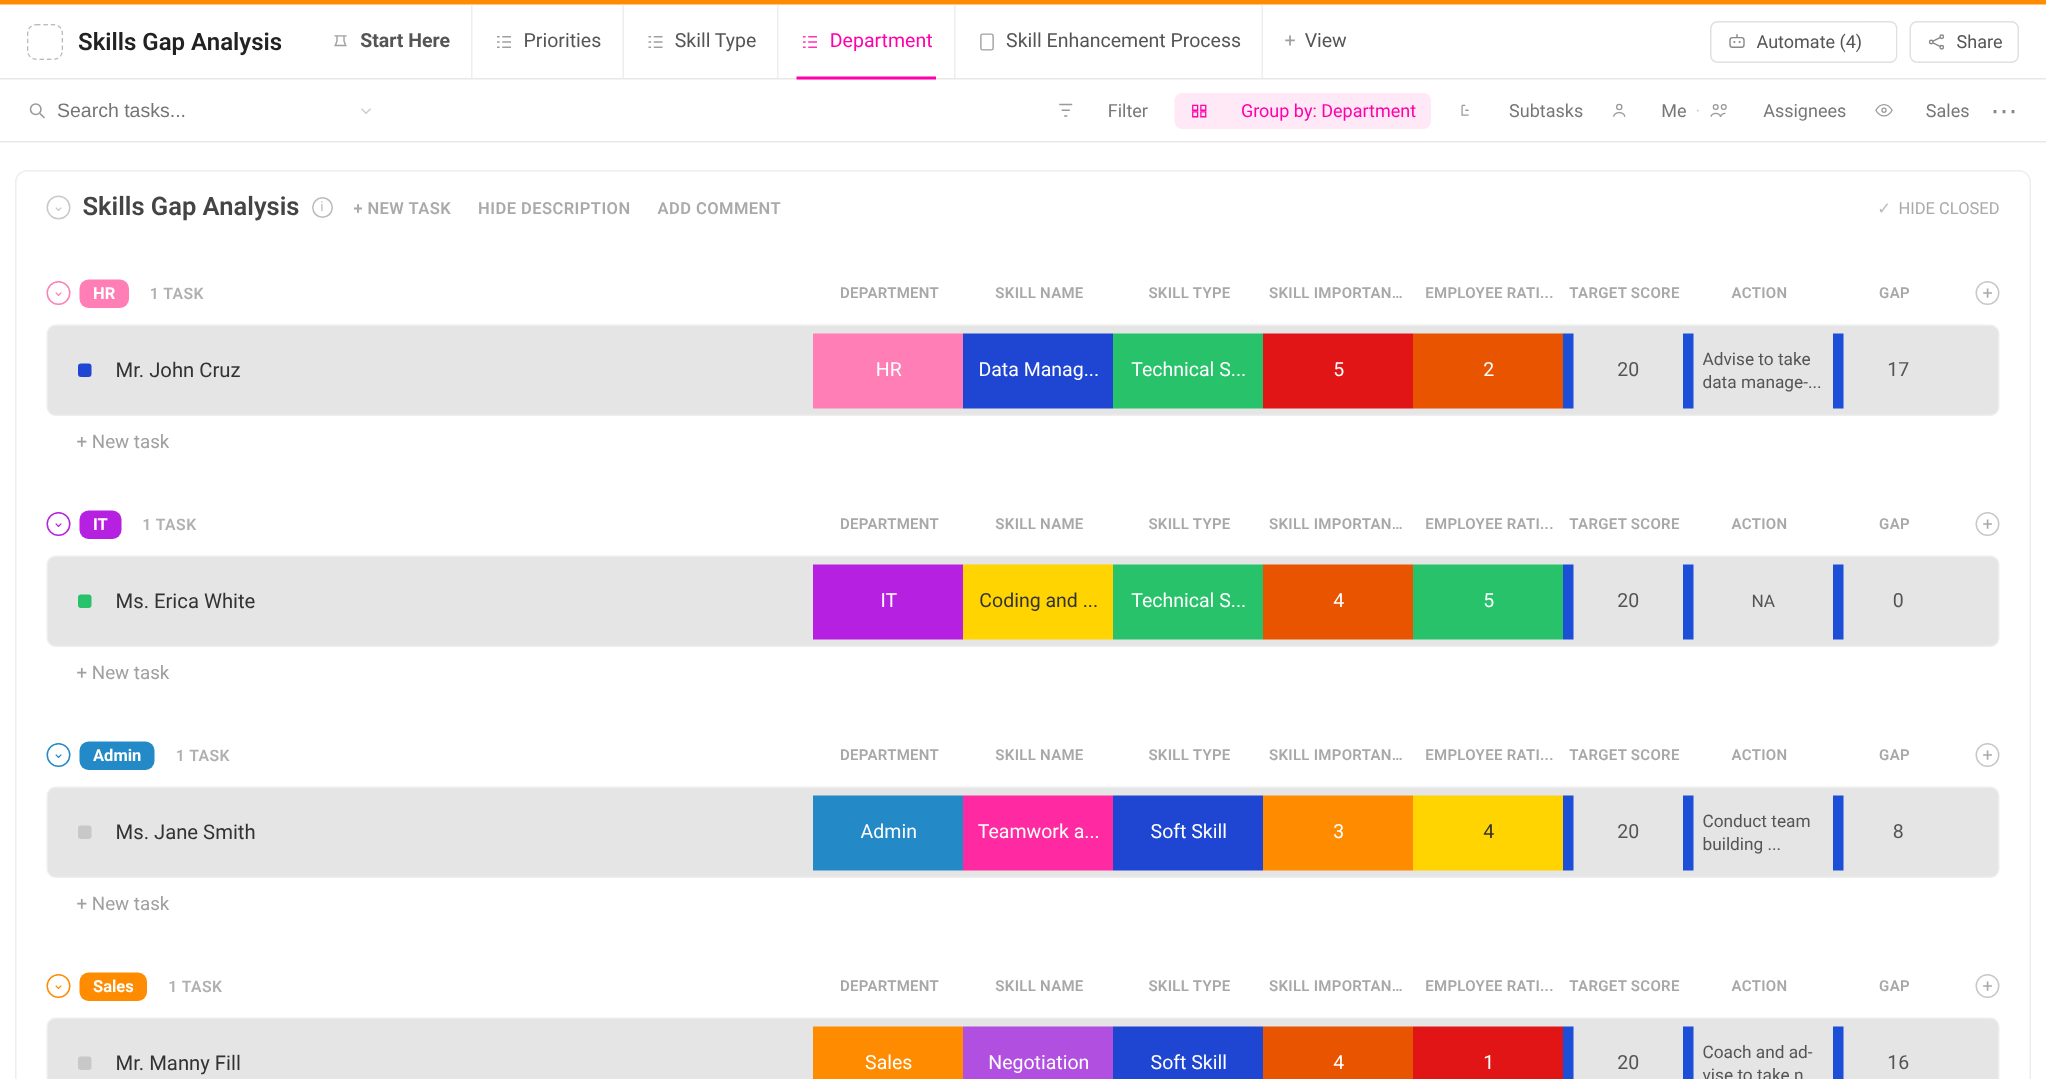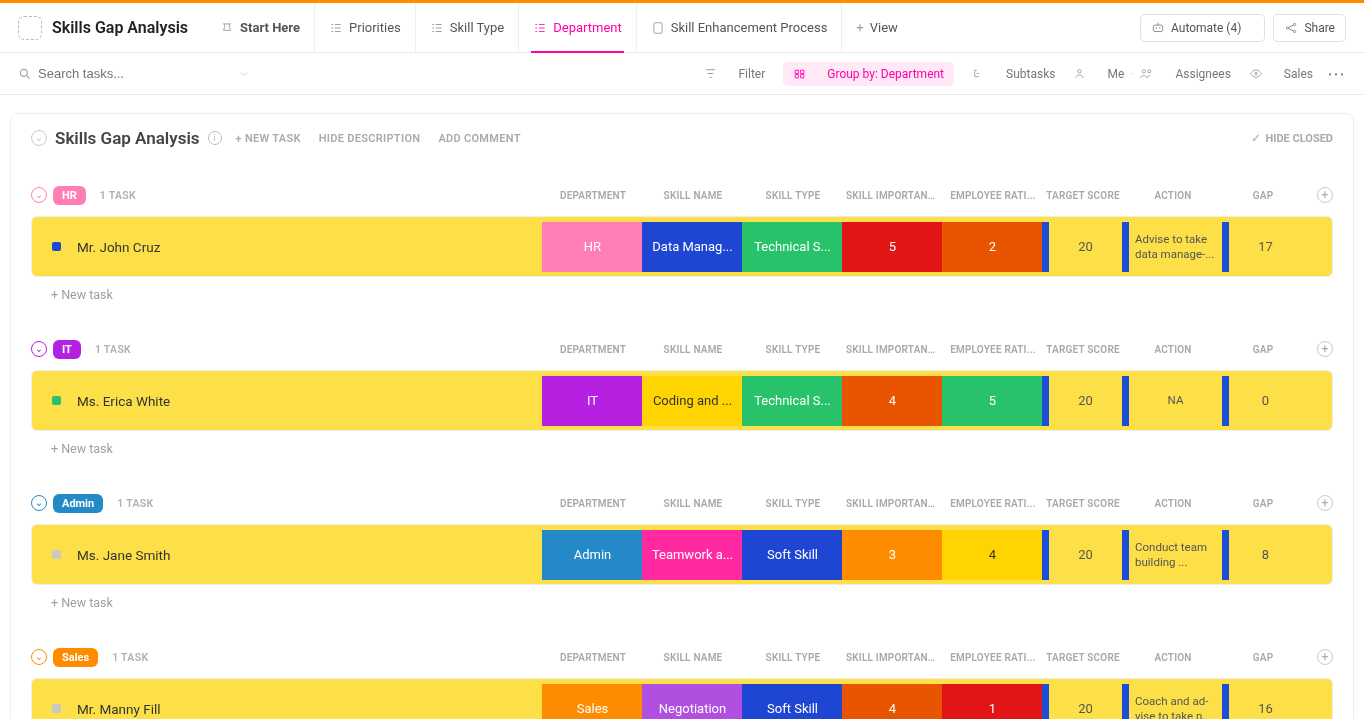--- a/index.html
+++ b/index.html
@@ -132,21 +132,21 @@
   }
   .collapse-circle::before {
     content: "⌄"; font-size: 10px; color: #c8c8c8; line-height: 6px;
   }
   .list-title { font-size: 17px; font-weight: 600; color: #444; margin-right: 8px; }
   .info { width: 14px; height: 14px; border: 1px solid #bbb; border-radius: 50%; font-size: 9px; color: #bbb; display: inline-flex; align-items: center; justify-content: center; margin-right: 14px;}
   .muted-btn {
     font-size: 11px; font-weight: 600; color: #aaa;
     margin-right: 18px; cursor: pointer; letter-spacing: .3px;
   }
-  .hide-closed { margin-left: auto; font-size: 11px; font-weight: 700; color: #aaa; cursor: pointer; display: flex; align-items: center; text-align: right;}
+  .hide-closed { margin-left: auto; font-size: 11px; font-weight: 400; color: #aaa; cursor: pointer; display: flex; align-items: center; text-align: right;}
   .hide-closed::before { content: "✓"; margin-right: 5px; color: #bbb; }
   .desc { margin: 4px 0 6px 30px; font-size: 13.5px; color: #444; }
   .desc li { margin-bottom: 6px; }
 
   
   .group {
     margin-top: 34px;
   }
   .group-head {
     display: flex; align-items: center;
@@ -191,21 +191,21 @@
     color: #a8a8a8;
     letter-spacing: .2px;
     overflow: hidden; text-overflow: ellipsis; white-space: nowrap;
     padding: 0 3px;
   }
   .col-h.narrow { width: 80px; }
 
   
   .row {
     height: 61px;
-    background: #fde047;
+    background: #e5e5e5;
     border: 1px solid #eee;
     border-radius: 6px;
     display: flex; align-items: center;
     margin-top: 8px;
     padding-left: 20px;
     position: relative;
   }
   .status-sq {
     width: 9px; height: 9px;
     border-radius: 2px;

